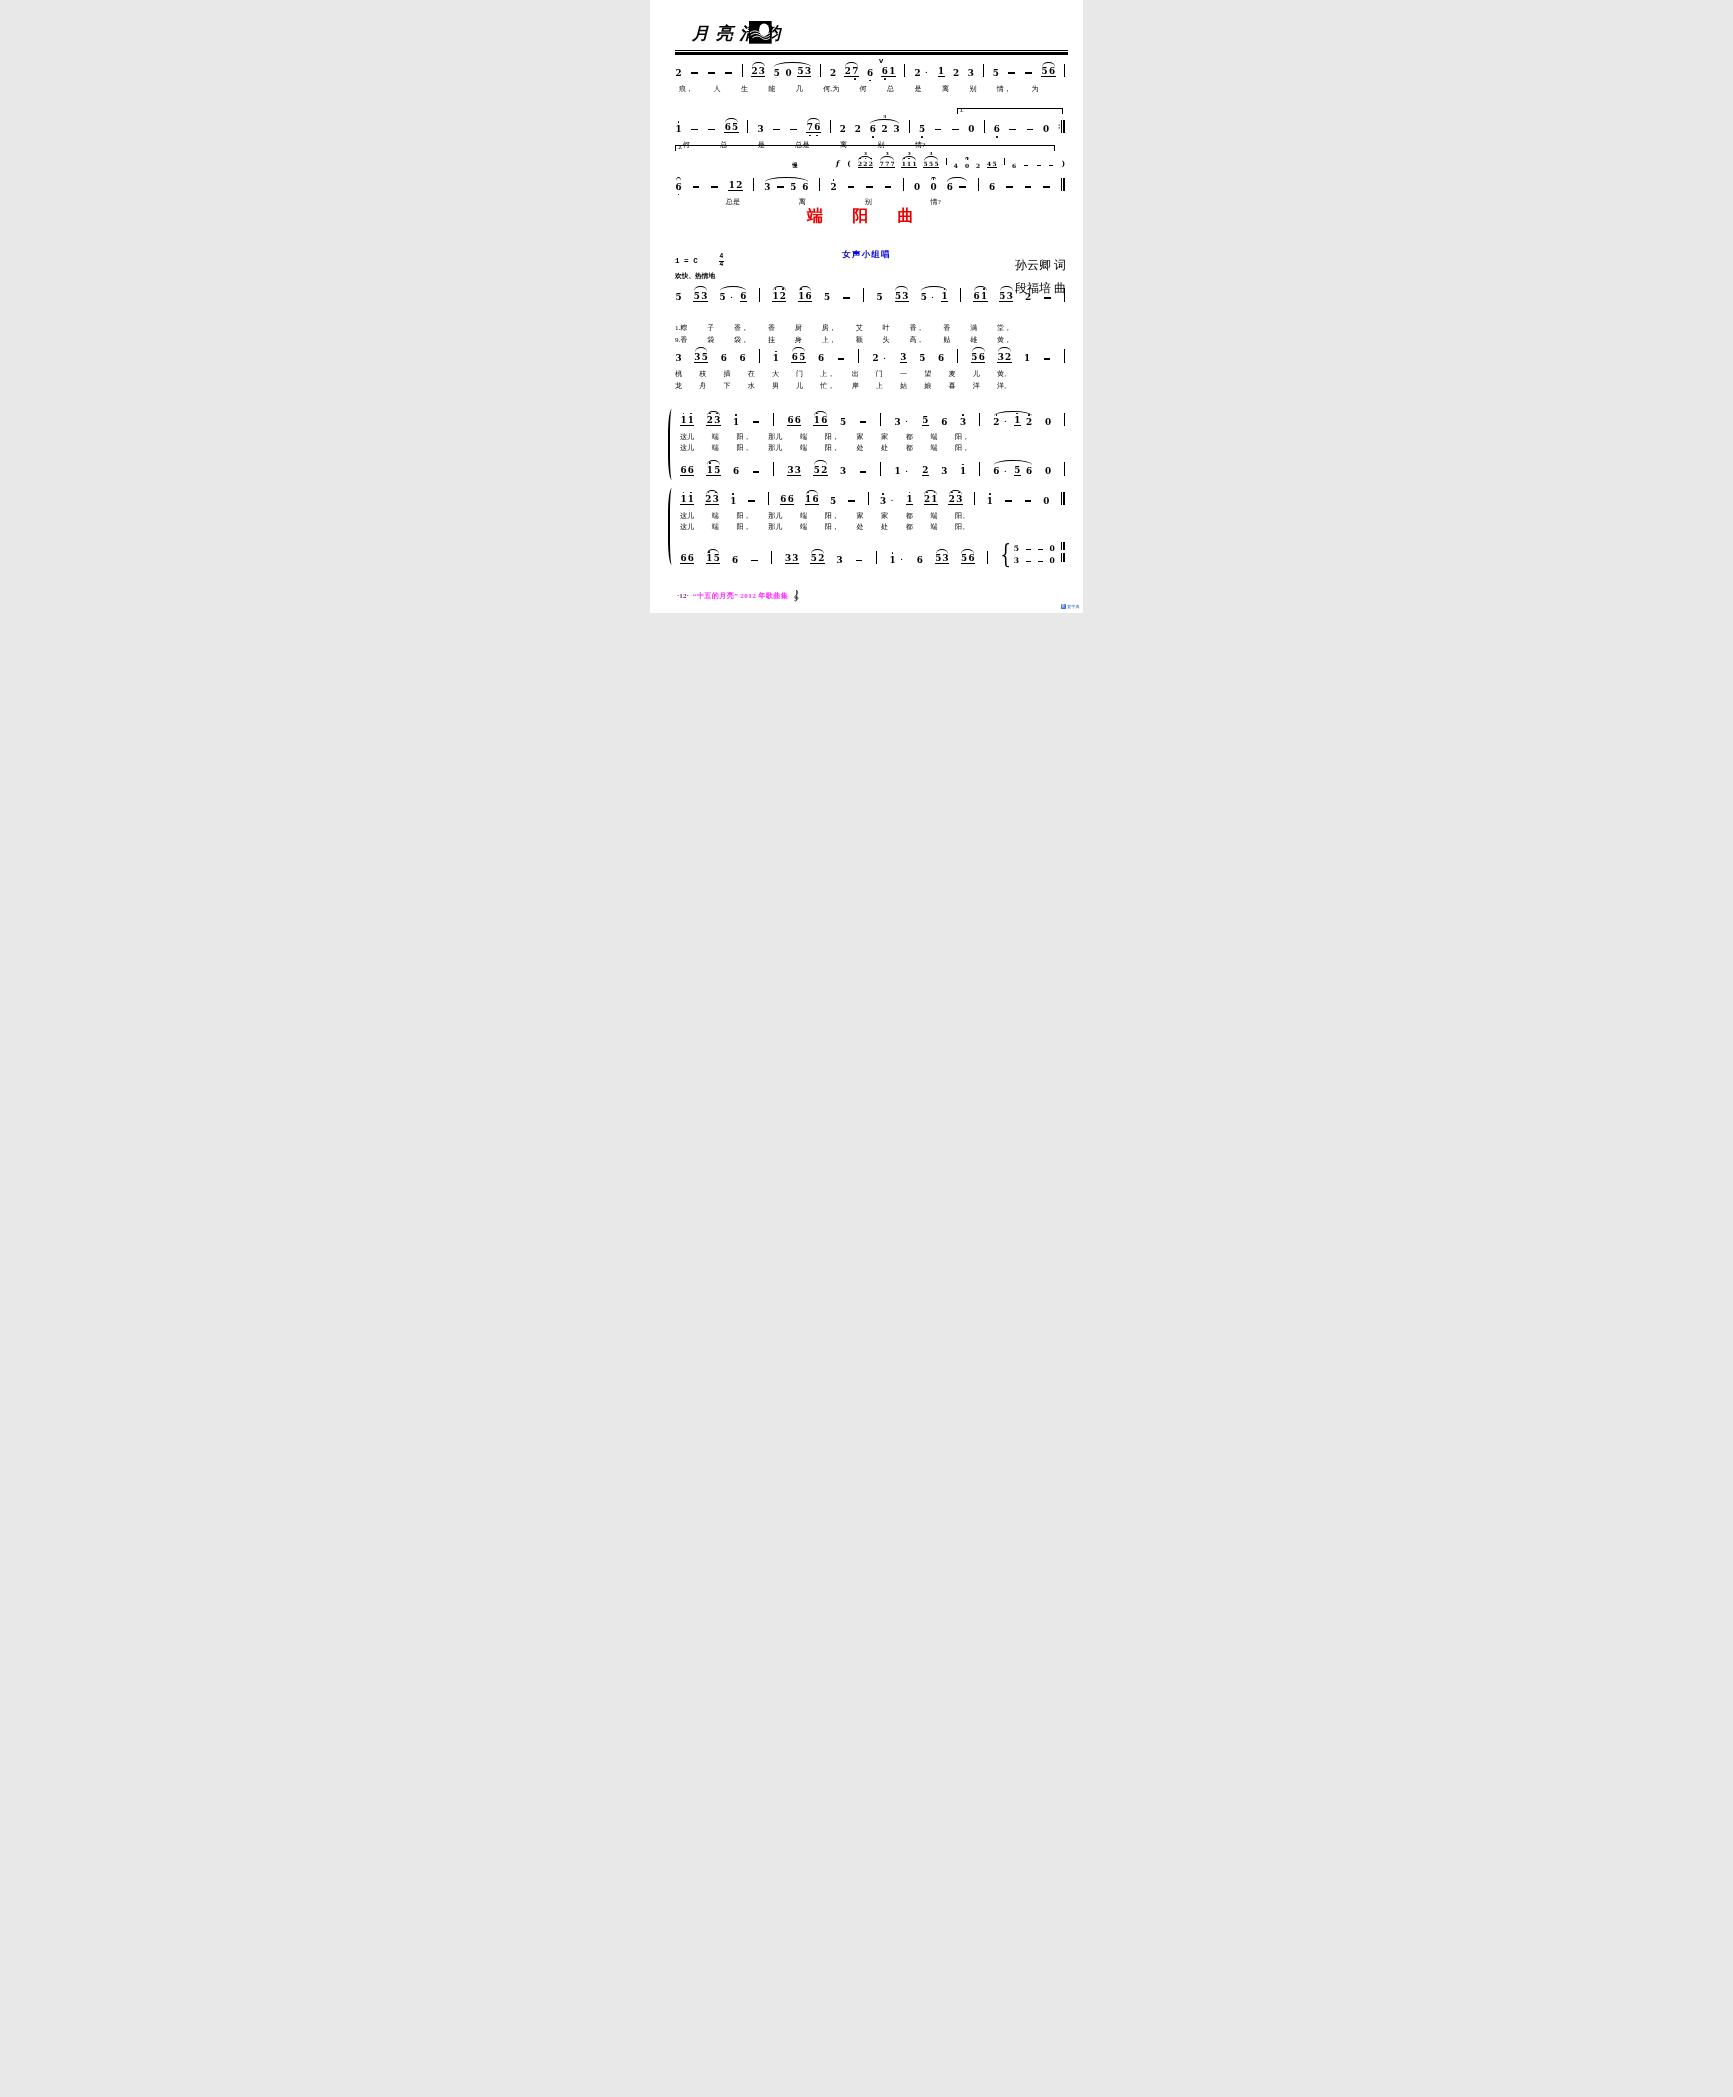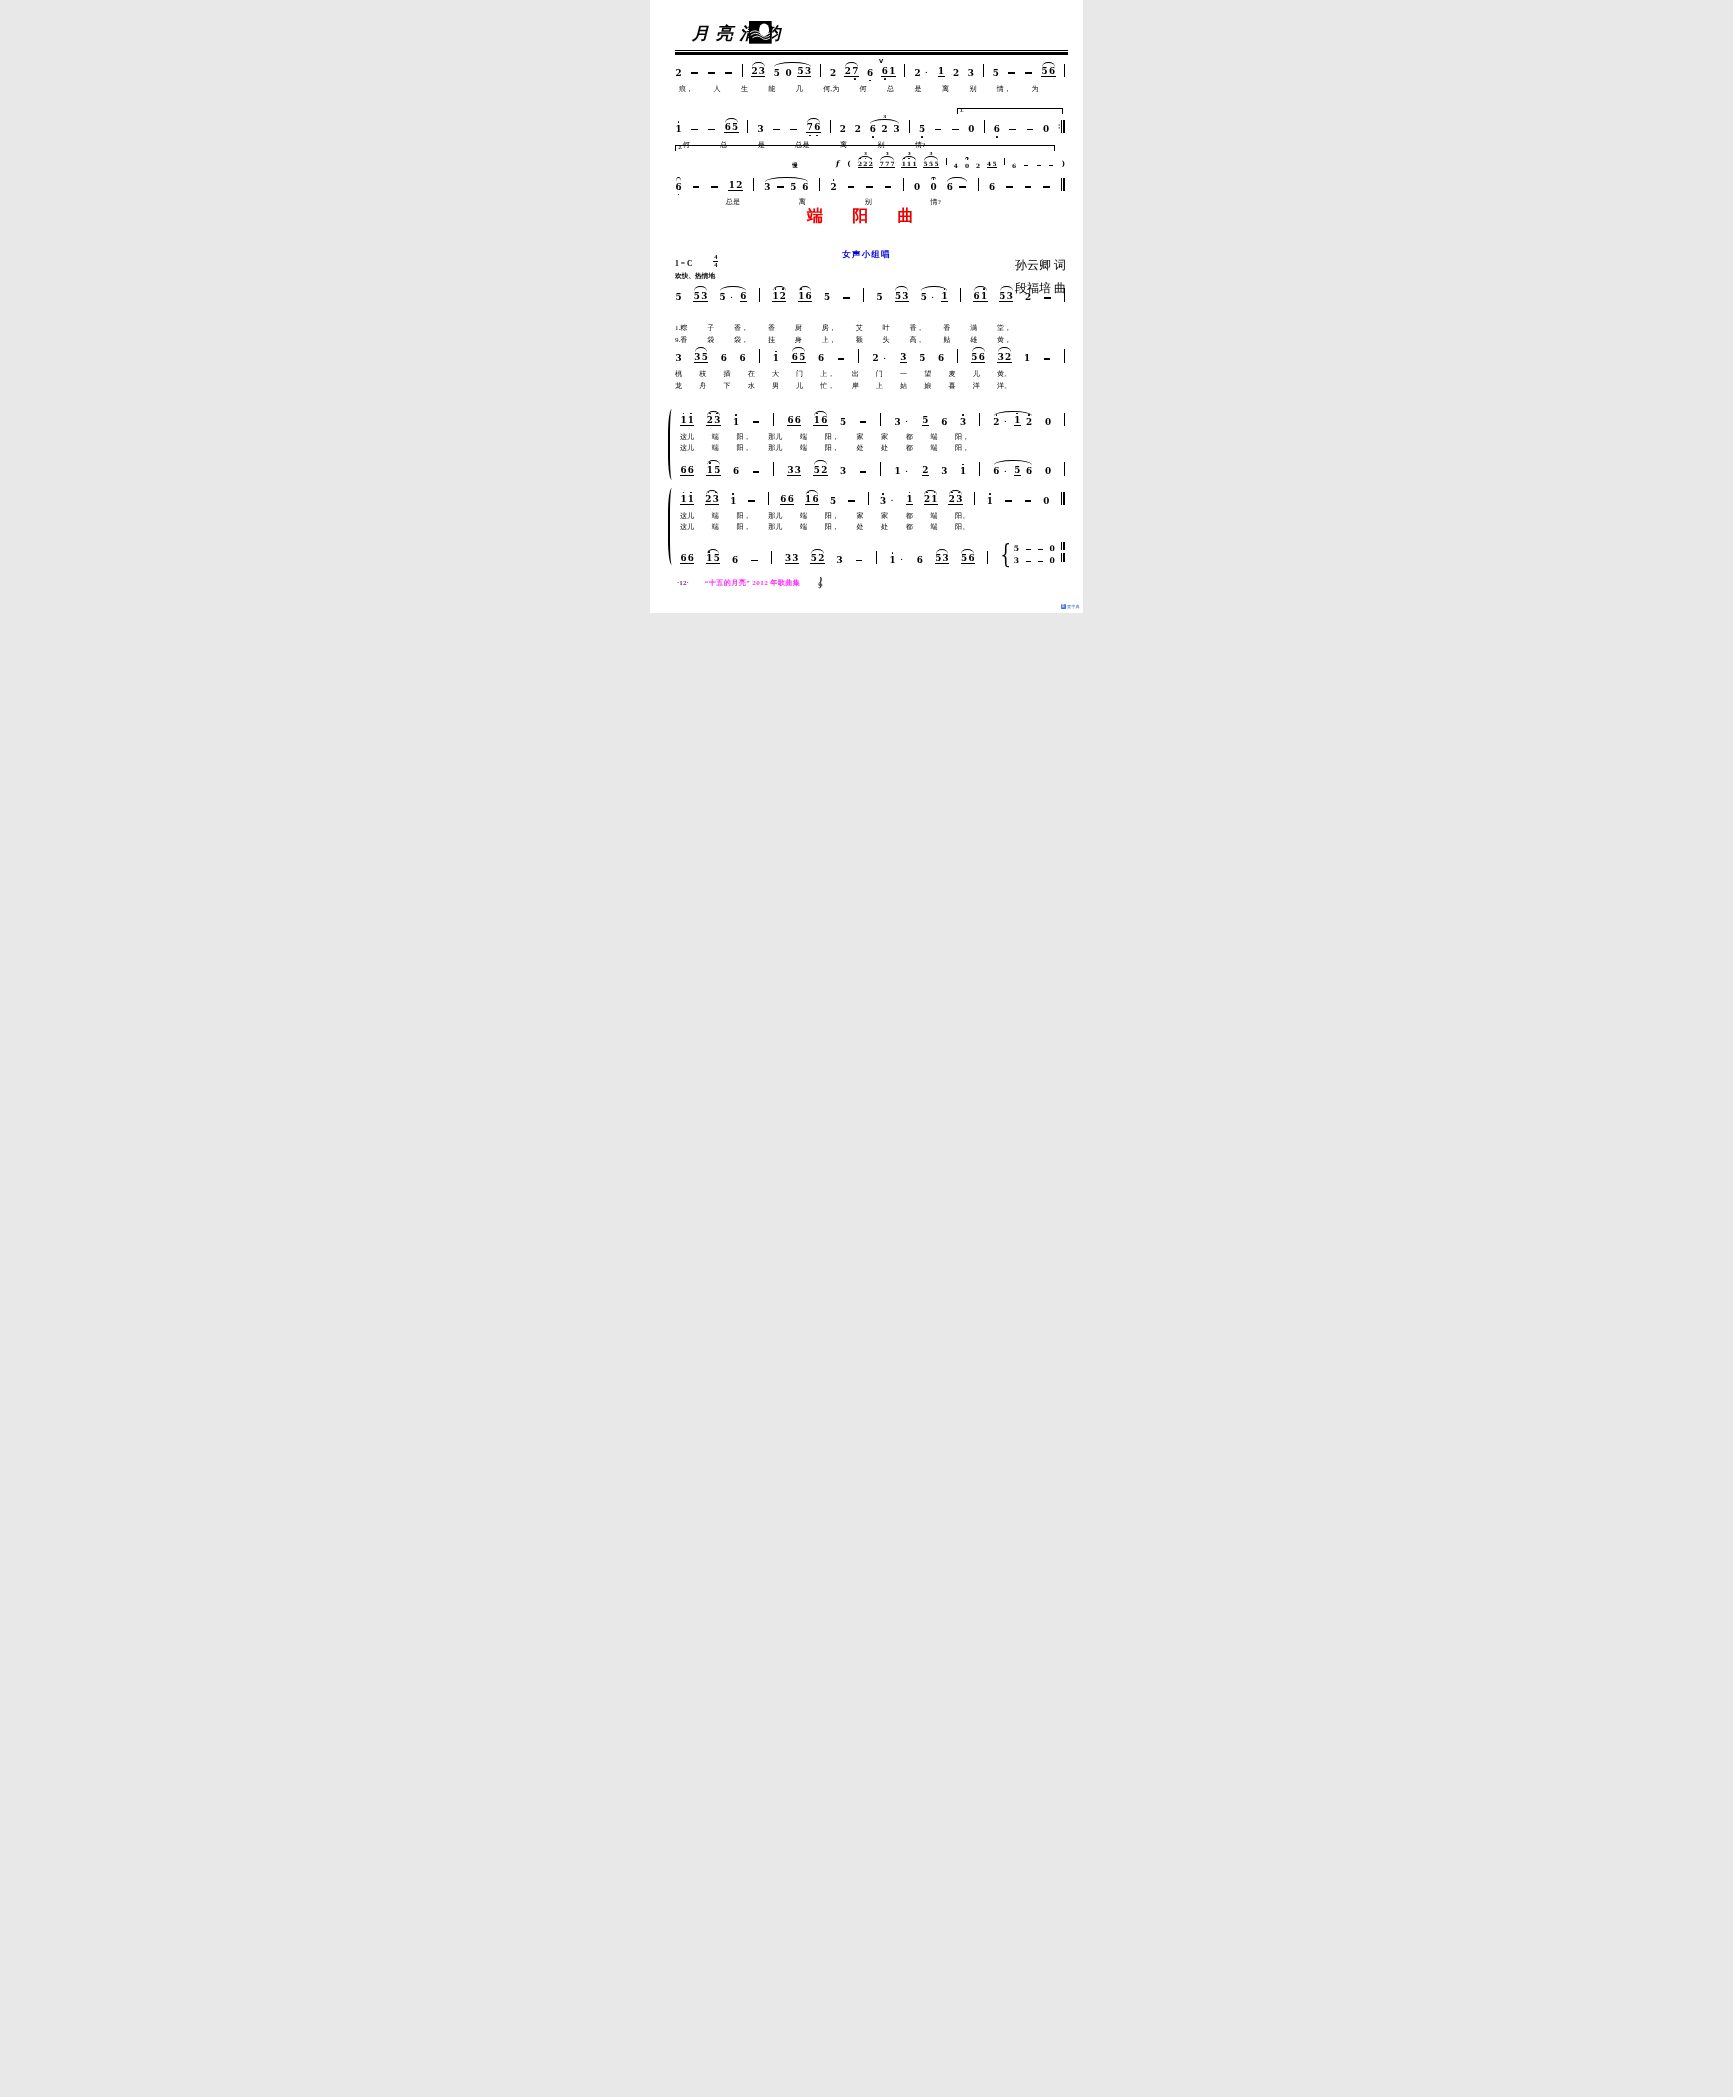--- a/index.html
+++ b/index.html
@@ -56,27 +56,27 @@
   .divcol{display:flex;flex-direction:column;gap:2.5px;}
   .divrow{display:flex;align-items:flex-end;gap:5.5px;font-size:7.6px;height:9.2px;}
   .divrow .bl{height:8.4px;}
   .divrow .dash{width:5px;height:1.3px;margin-bottom:2.5px;}
   
   .title{position:absolute;left:0;width:100%;text-align:center;color:#ee0000;
          font-size:16px;font-weight:bold;letter-spacing:12.6px;font-family:"Liberation Serif",serif;}
   .subtitle{position:absolute;left:0;width:100%;text-align:center;color:#0000dd;
             font-size:8.4px;font-weight:bold;letter-spacing:1.3px;}
   .meta{position:absolute;left:25px;right:17px;}
-  .keysig{font-size:7.6px;font-weight:bold;font-family:Liberation Serif, serif;display:flex;align-items:flex-end;gap:21px;}
+  .keysig{font-size:7.6px;font-weight:bold;font-family:Liberation Mono, monospace;display:flex;align-items:center;gap:21px;}
   .meter{display:inline-flex;flex-direction:column;align-items:center;font-size:6.3px;line-height:1.05;}
   .meter .mtop{border-bottom:0.8px solid #000;padding:0 0.8px;}
   .tempo{font-size:6.7px;font-weight:bold;margin-top:4.2px;font-family:"Liberation Sans",sans-serif;}
   .credits{position:absolute;right:0;top:0;text-align:right;font-size:12px;line-height:1.9;}
   
-  .footer{position:absolute;left:27px;top:577px;display:flex;align-items:center;gap:16px;font-weight:bold;}
+  .footer{position:absolute;left:27px;top:590px;display:flex;align-items:center;gap:4px;font-weight:bold;}
   .pageno{color:#7a1f7a;font-size:7.1px;}
   .book{color:#ff2bff;font-size:7.1px;letter-spacing:0.4px;}
   .clef{margin-left:0.8px;}
   .watermark{position:absolute;right:3.4px;top:604px;display:flex;align-items:center;gap:1.3px;
              font-size:4.2px;color:#3a6bd6;font-family:"Liberation Sans",sans-serif;}
   .wmicon{display:inline-block;width:5px;height:5px;background:#3a6bd6;color:#fff;font-size:3.8px;
           line-height:5px;text-align:center;border-radius:0.8px;}
 </style>
 </head>
 <body>

